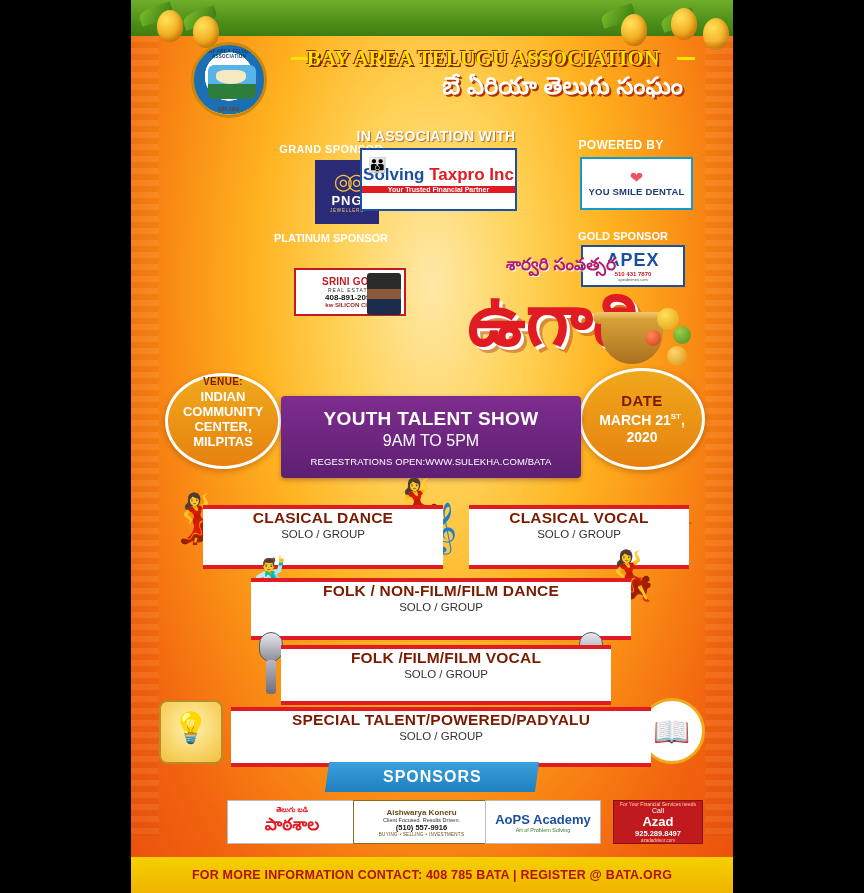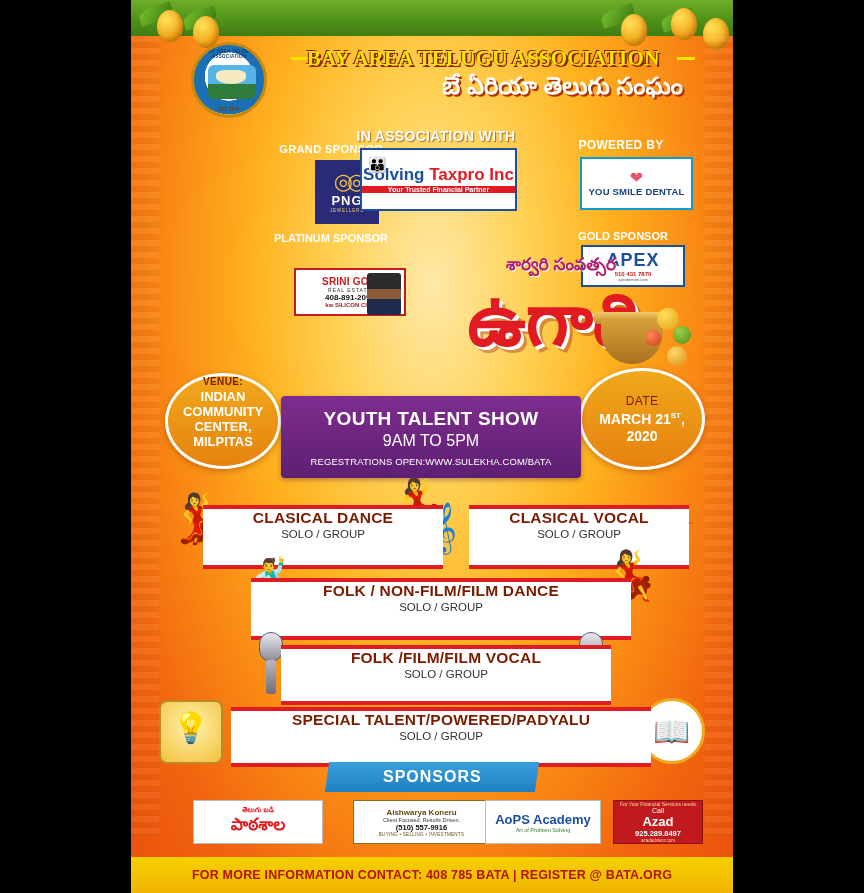--- a/index.html
+++ b/index.html
@@ -182,21 +182,21 @@
   .venue-title { color: #7a1b00; font-size: 10px; font-weight: bold; letter-spacing: .4px; }
   .venue-lines { color: #fff; font-size: 13px; font-weight: bold; line-height: 1.15; text-align: center; margin-top: 3px; }
 
   .date-badge {
     position: absolute; right: 28px; top: 368px; width: 126px; height: 102px; border-radius: 50%;
     background: linear-gradient(180deg,#f0a81c,#e6820f);
     border: 3px solid #fff; box-sizing: border-box;
     display: flex; flex-direction: column; align-items: center; justify-content: center;
     box-shadow: 0 2px 6px rgba(120,50,0,.4);
   }
-  .date-title { color: #7a1b00; font-size: 12px; font-weight: normal; letter-spacing: .4px; }
+  .date-title { color: #7a1b00; font-size: 15px; font-weight: bold; letter-spacing: .4px; }
   .date-lines { color: #fff; font-size: 14px; font-weight: bold; line-height: 1.2; text-align: center; margin-top: 3px; }
   .date-lines sup { font-size: 8px; }
 
   .show-bar {
     position: absolute; left: 150px; top: 396px; width: 300px; height: 82px;
     background: linear-gradient(180deg,#7e2d8e,#5e1f72);
     border-radius: 4px;
     display: flex; flex-direction: column; align-items: center; justify-content: center;
     box-shadow: 0 2px 5px rgba(60,0,60,.35);
   }
@@ -250,21 +250,21 @@
     transform: skewX(-8deg);
   }
   .sponsors-ribbon span {
     transform: skewX(8deg); color: #fff; font-weight: bold; font-size: 16px; letter-spacing: 1px;
   }
   .sp-card {
     position: absolute; top: 800px; height: 44px; background: #fff; border: 1px solid #bbb;
     box-sizing: border-box; display: flex; flex-direction: column; align-items: center; justify-content: center;
     overflow: hidden;
   }
-  .sp1 { left: 62px; width: 130px; }
+  .sp1 { left: 96px; width: 130px; }
   .sp2 { left: 222px; width: 137px; border-color: #8a6a2a; }
   .sp3 { left: 354px; width: 116px; }
   .sp4 { left: 482px; width: 90px; background: #c01a1f; border-color: #8a1114; }
   .sp1 .t1 { font-size: 7px; color: #e11b22; font-weight: bold;}
   .sp1 .t2 { font-size: 17px; color: #e11b22; font-weight: bold; }
   .sp2 .t1 { font-size: 8px; color: #6a4a12; font-weight: bold; }
   .sp2 .t2 { font-size: 5.5px; color: #333; }
   .sp2 .t3 { font-size: 7.5px; color: #111; font-weight: bold;}
   .sp2 .t4 { font-size: 4.5px; color: #6a4a12; letter-spacing: .3px; }
   .sp3 .t1 { font-size: 13px; color: #1b4fa0; font-weight: bold; }

